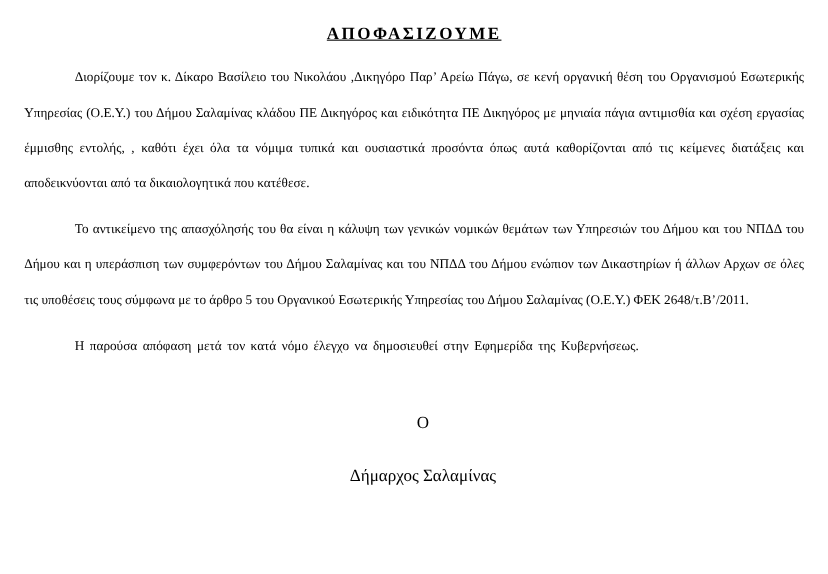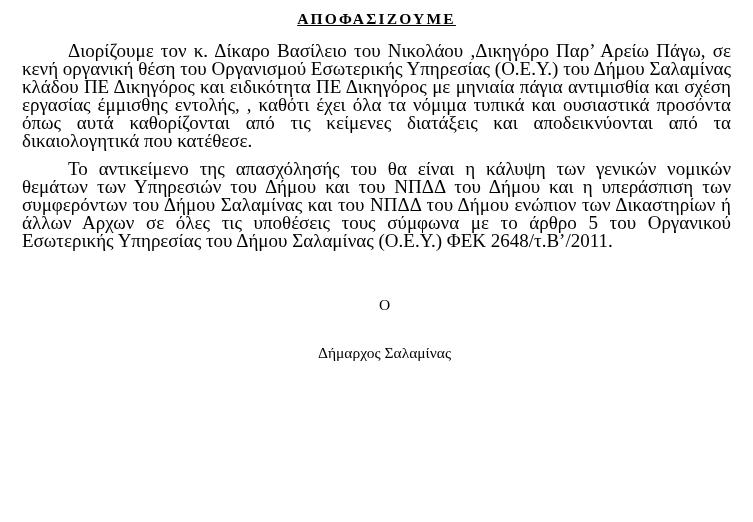--- a/index.html
+++ b/index.html
@@ -13,32 +13,33 @@
     font-family: "Liberation Serif", "DejaVu Serif", serif;
     color: #000000;
     overflow: hidden;
   }
   .page {
     width: 753px;
     height: 408px;
     box-sizing: border-box;
     padding: 8px 22px 12px 22px;
     position: relative;
+    margin-top: 12px;
   }
   .doc-title {
     text-align: center;
     font-size: 15.5px;
     font-weight: bold;
     letter-spacing: 2.2px;
     text-decoration: underline;
     margin: 2px 0 14px 0;
   }
   .para {
-    font-size: 19px;
-    line-height: 18px;
+    font-size: 12px;
+    line-height: 32px;
     text-align: justify;
     text-justify: inter-word;
     text-indent: 46px;
     margin: 0 0 10px 0;
   }
   .para.last-block {
     margin-bottom: 0;
   }
   .para.spaced {
     word-spacing: 2px;
@@ -64,19 +65,20 @@
 
 <div class="page">
 
   <div class="doc-title">ΑΠΟΦΑΣΙΖΟΥΜΕ</div>
 
   <p class="para">Διορίζουμε τον κ. Δίκαρο Βασίλειο του Νικολάου ,Δικηγόρο Παρ’ Αρείω Πάγω, σε κενή οργανική θέση του Οργανισμού Εσωτερικής Υπηρεσίας (Ο.Ε.Υ.) του Δήμου Σαλαμίνας κλάδου ΠΕ Δικηγόρος και ειδικότητα ΠΕ Δικηγόρος με μηνιαία πάγια αντιμισθία και σχέση εργασίας έμμισθης εντολής, , καθότι έχει όλα τα νόμιμα τυπικά και ουσιαστικά προσόντα όπως αυτά καθορίζονται από τις κείμενες διατάξεις και αποδεικνύονται από τα δικαιολογητικά που κατέθεσε.</p>
 
   <p class="para">Το αντικείμενο της απασχόλησής του θα είναι η κάλυψη των γενικών νομικών θεμάτων των Υπηρεσιών του Δήμου και του ΝΠΔΔ του Δήμου και η υπεράσπιση των συμφερόντων του Δήμου Σαλαμίνας και του ΝΠΔΔ του Δήμου ενώπιον των Δικαστηρίων ή άλλων Αρχων σε όλες τις υποθέσεις τους σύμφωνα με το άρθρο 5 του Οργανικού Εσωτερικής Υπηρεσίας του Δήμου Σαλαμίνας (Ο.Ε.Υ.) ΦΕΚ 2648/τ.Β’/2011.</p>
 
 
+  <p class="para spaced last-block">Η παρούσα απόφαση μετά τον κατά νόμο έλεγχο να δημοσιευθεί στην Εφημερίδα της Κυβερνήσεως.</p>
 
   <div class="signature-block">
     <span class="sig-line-1">Ο</span>
     <span class="sig-line-2">Δήμαρχος Σαλαμίνας</span>
   </div>
 
 </div>
 
 </body></html>

